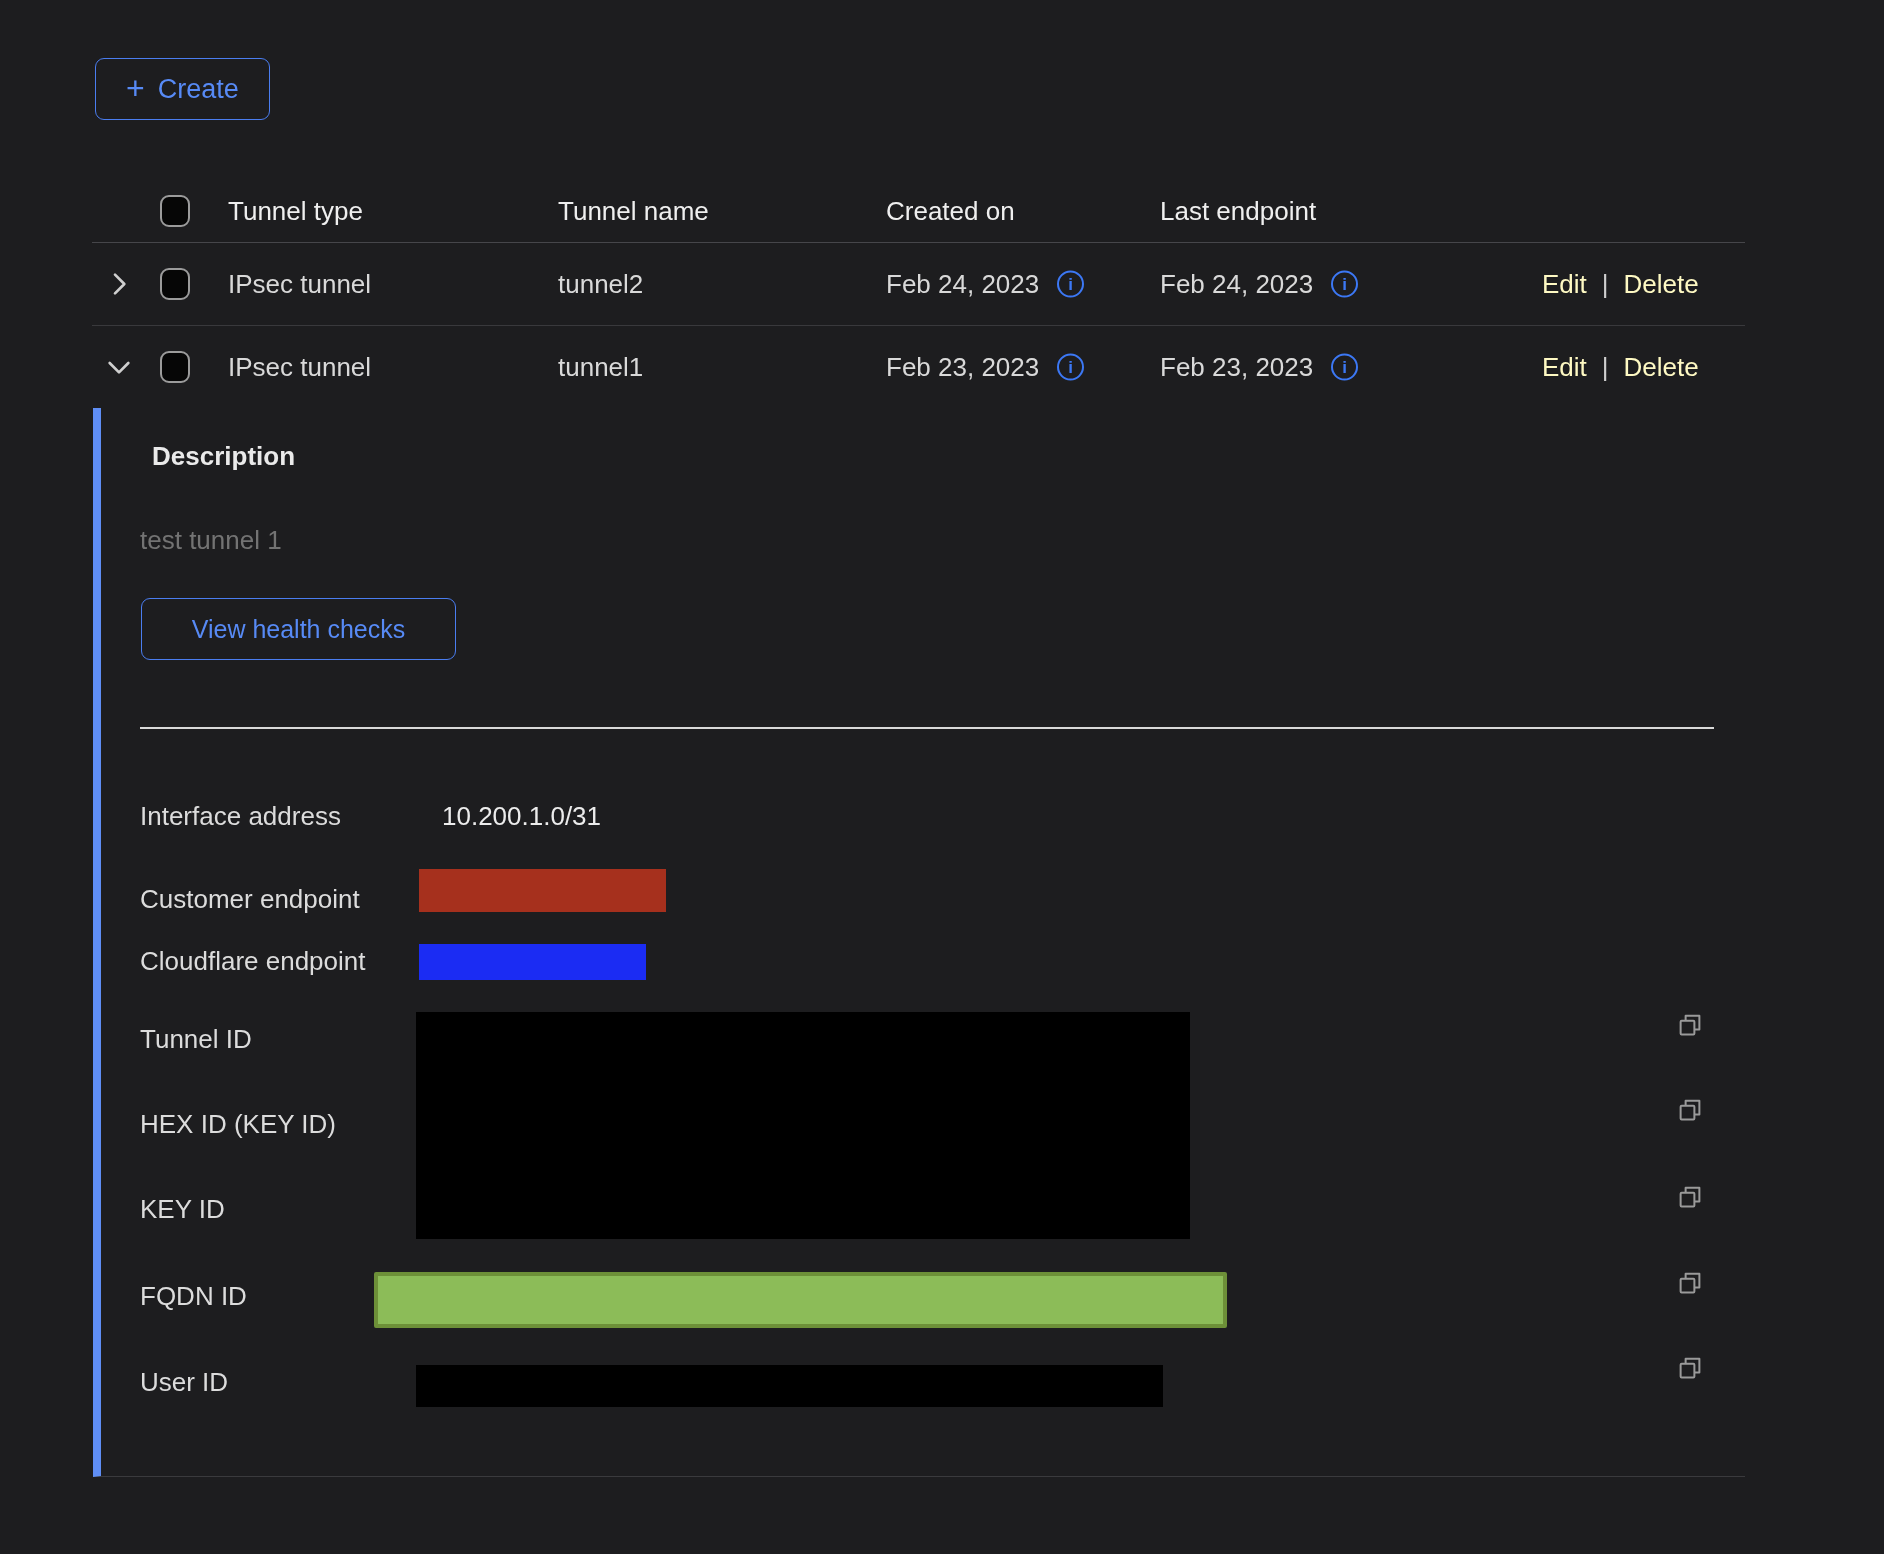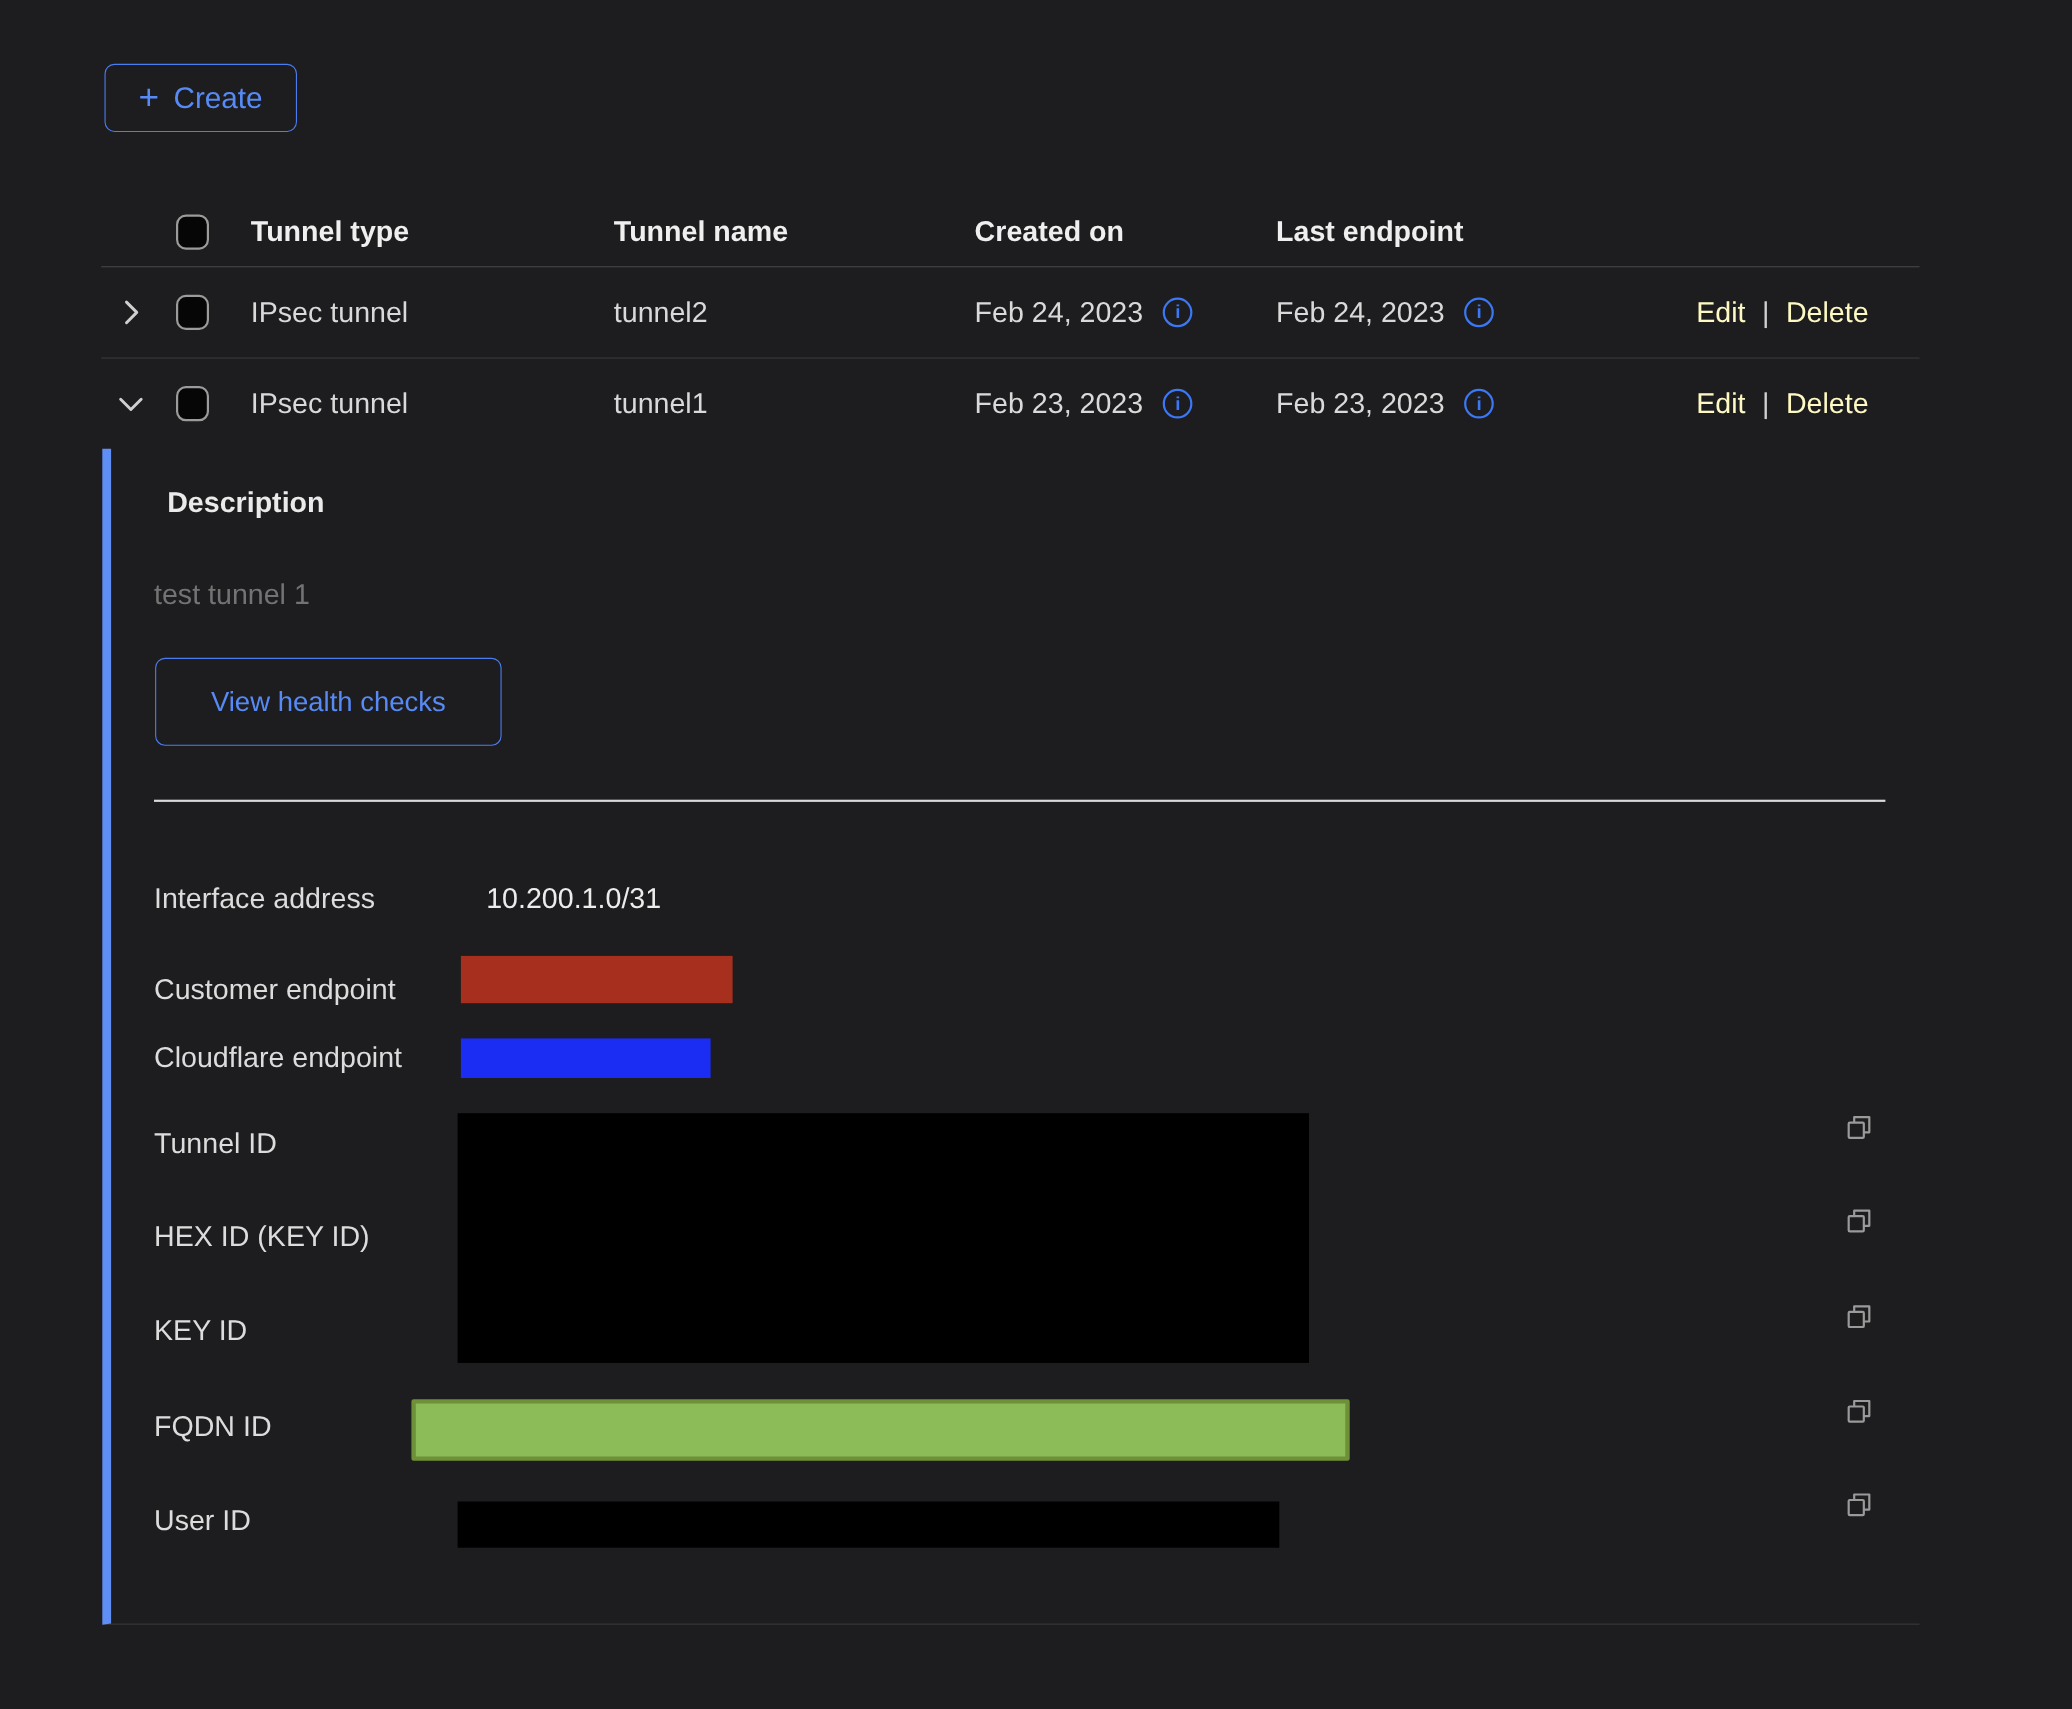--- a/index.html
+++ b/index.html
@@ -15,21 +15,21 @@
     position:absolute; left:95px; top:58px; height:62px;
     display:inline-flex; align-items:center; gap:13px; padding:0 30px;
     background:transparent; border:1.5px solid #4a7df0; border-radius:9px;
     color:#578af5; font-size:27px; font-family:inherit; cursor:pointer;
   }
   .create-btn .plus { font-size:32px; font-weight:300; line-height:1; margin-top:-3px; }
   
   .thead { position:absolute; left:0; top:180px; width:1884px; height:62px; }
   .trow  { position:absolute; left:0; width:1884px; height:82px; }
   .cell  { position:absolute; top:50%; transform:translateY(-50%); white-space:nowrap; }
-  .hcell { font-weight:700; color:#efefef; }
+  .hcell { font-weight:400; color:#efefef; }
   .hr    { position:absolute; left:92px; width:1653px; height:1px; background:#46464a; }
   .hr.row { background:#39393c; }
   .cb {
     position:absolute; top:50%; transform:translateY(-50%);
     width:30px; height:32px; border-radius:9px;
     border:2px solid #9b9b9b; background:#060606; cursor:pointer;
   }
   .chev { position:absolute; left:103px; top:50%; transform:translateY(-50%); width:32px; height:32px; cursor:pointer; }
   .date-group { display:flex; align-items:center; gap:18px; }
   .info {
@@ -46,21 +46,21 @@
   .sep { color:#cfcfcf; }
   
   .panel {
     position:absolute; left:93px; top:408px; width:1652px; height:1069px;
     border-left:8px solid #5f8ef5; border-bottom:1px solid #3a3a3d;
   }
   .p-abs { position:absolute; white-space:nowrap; }
   .desc-label { color:#eaeaea; font-weight:600;margin-left:12px; }
   .muted { color:#737373; }
   .health-btn {
-    position:absolute; left:40px; top:190px; width:315px; height:80px;
+    position:absolute; left:40px; top:190px; width:315px; height:62px;
     background:transparent; border:1.5px solid #4a7df0; border-radius:9px;
     color:#578af5; font-size:25px; font-family:inherit; cursor:pointer;
   }
   .light-hr { position:absolute; left:39px; top:319px; width:1574px; height:2px; background:#d9d9d9; }
   .field-label { color:#dcdcdc; }
   .value { color:#ececec; }
   .redact { position:absolute; }
   .redact.red   { left:318px; top:461px; width:247px; height:43px; background:#a6301d; }
   .redact.blue  { left:318px; top:536px; width:227px; height:36px; background:#1b2cf3; }
   .redact.black-big   { left:315px; top:604px; width:774px; height:227px; background:#000; }

